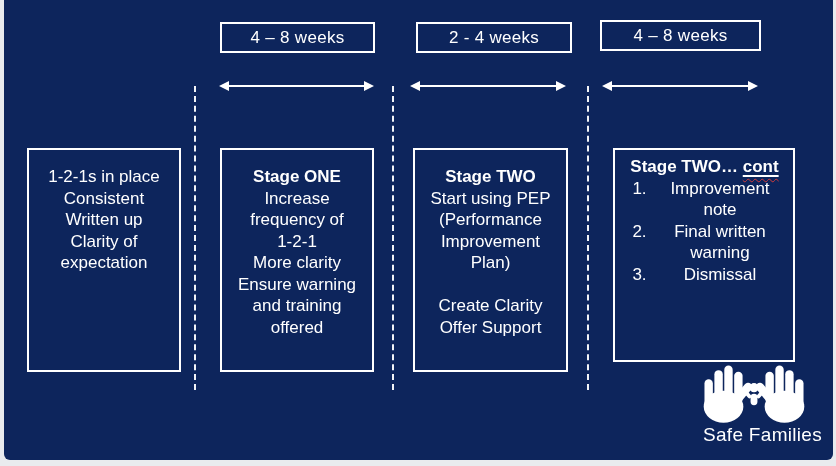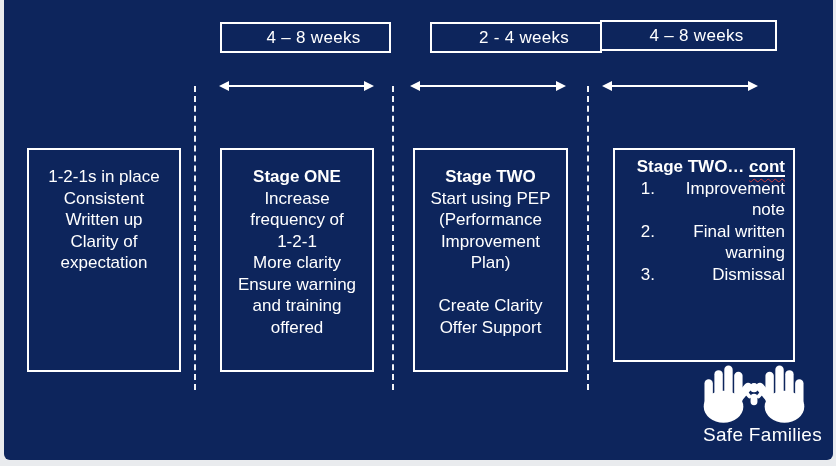--- a/index.html
+++ b/index.html
@@ -13,24 +13,23 @@
     position:absolute;left:4px;top:0;width:829px;height:460px;
     background:#0d255c;border-radius:0 0 6px 6px;
   }
 
   
   .wk{
     position:absolute;top:22px;height:27px;
     border:2px solid #ffffff;color:#ffffff;font-size:17px;
     display:flex;align-items:center;justify-content:center;
     letter-spacing:.3px;
-    padding-left:16px;
   }
   #wk1{left:220px;width:151px;}
-  #wk2{left:430px;width:152px;}
+  #wk2{left:416px;width:152px;}
   #wk3{left:600px;width:157px;top:20px;}
 
   
   .arrow{position:absolute;top:85px;height:2px;background:#ffffff;}
   .arrow::before{
     content:"";position:absolute;left:-2px;top:-4px;width:0;height:0;
     border-right:10px solid #ffffff;border-top:5px solid transparent;border-bottom:5px solid transparent;
   }
   .arrow::after{
     content:"";position:absolute;right:-2px;top:-4px;width:0;height:0;
@@ -48,21 +47,21 @@
 
   
   .stage{
     position:absolute;top:148px;height:204px;
     border:2px solid #ffffff;color:#ffffff;font-size:17px;line-height:21.5px;
     text-align:center;padding-top:16px;box-sizing:content-box;
   }
   #st1{left:27px;width:150px;}
   #st2{left:220px;width:150px;}
   #st3{left:413px;width:151px;}
-  #st4{left:613px;width:161px;text-align:right;padding:6px 8px 0 9px;}
+  #st4{left:613px;width:161px;text-align:center;padding:6px 8px 0 9px;}
   .title{font-weight:bold;}
   .spacer{height:21.5px;}
 
   
   .cont-underline{
     text-decoration:underline;text-decoration-thickness:2px;text-underline-offset:3px;
   }
   .cont-squiggle{
     text-decoration:underline wavy #d23b3b;text-decoration-thickness:1px;text-underline-offset:6px;
   }

